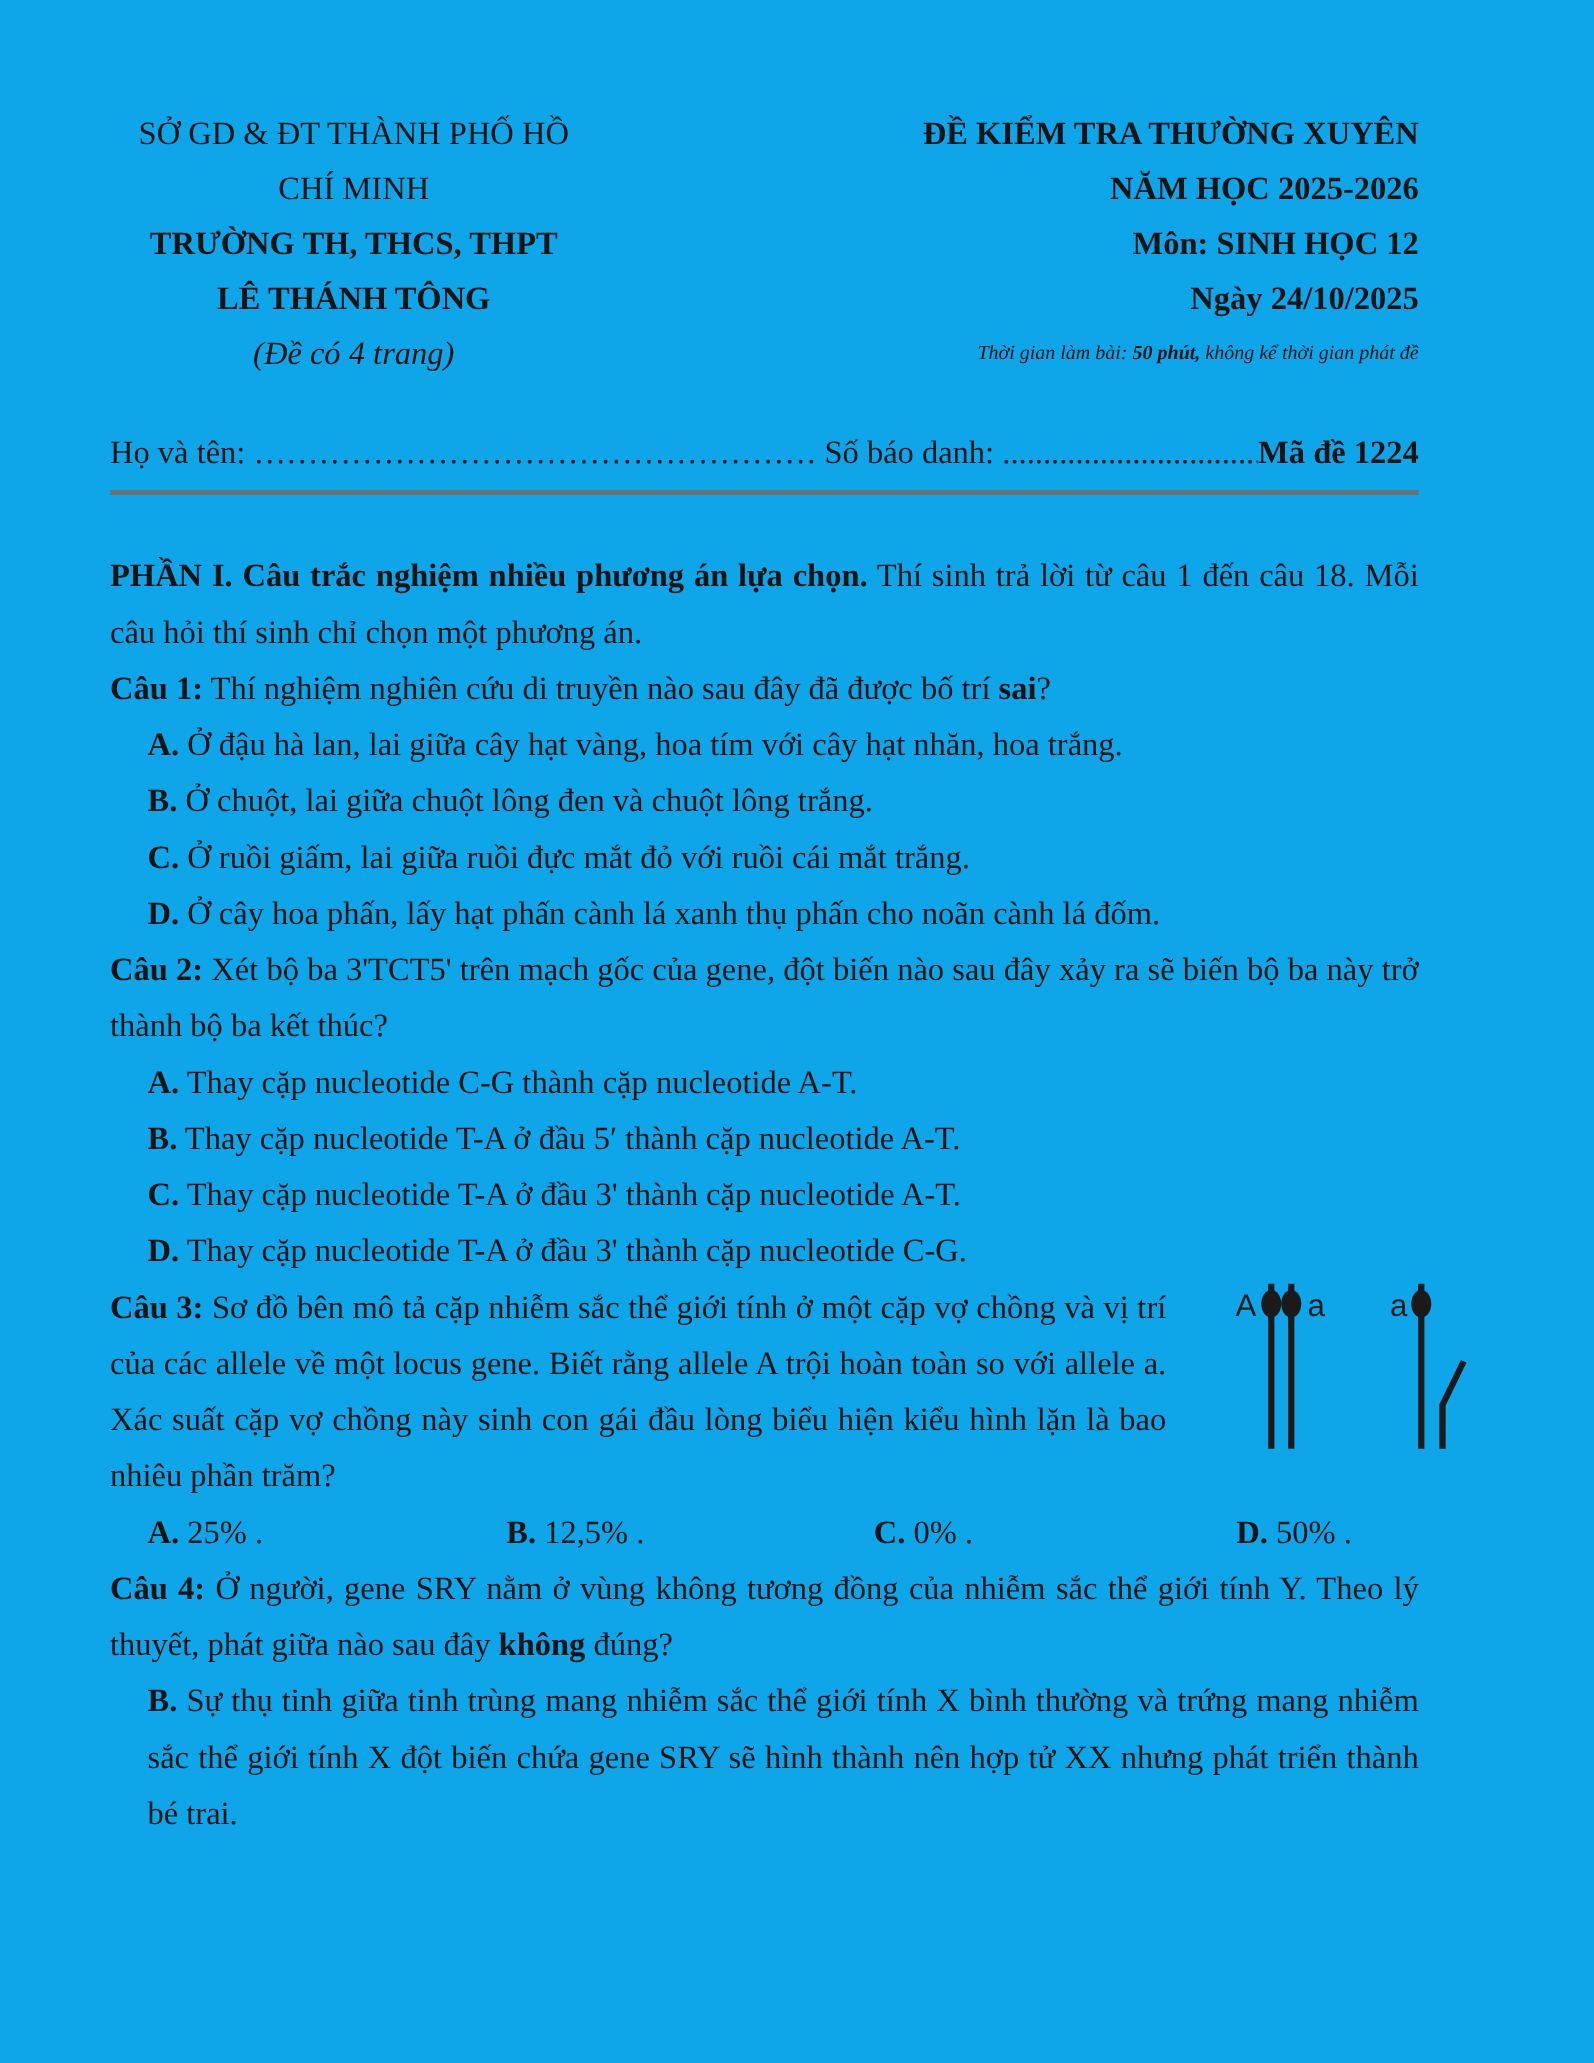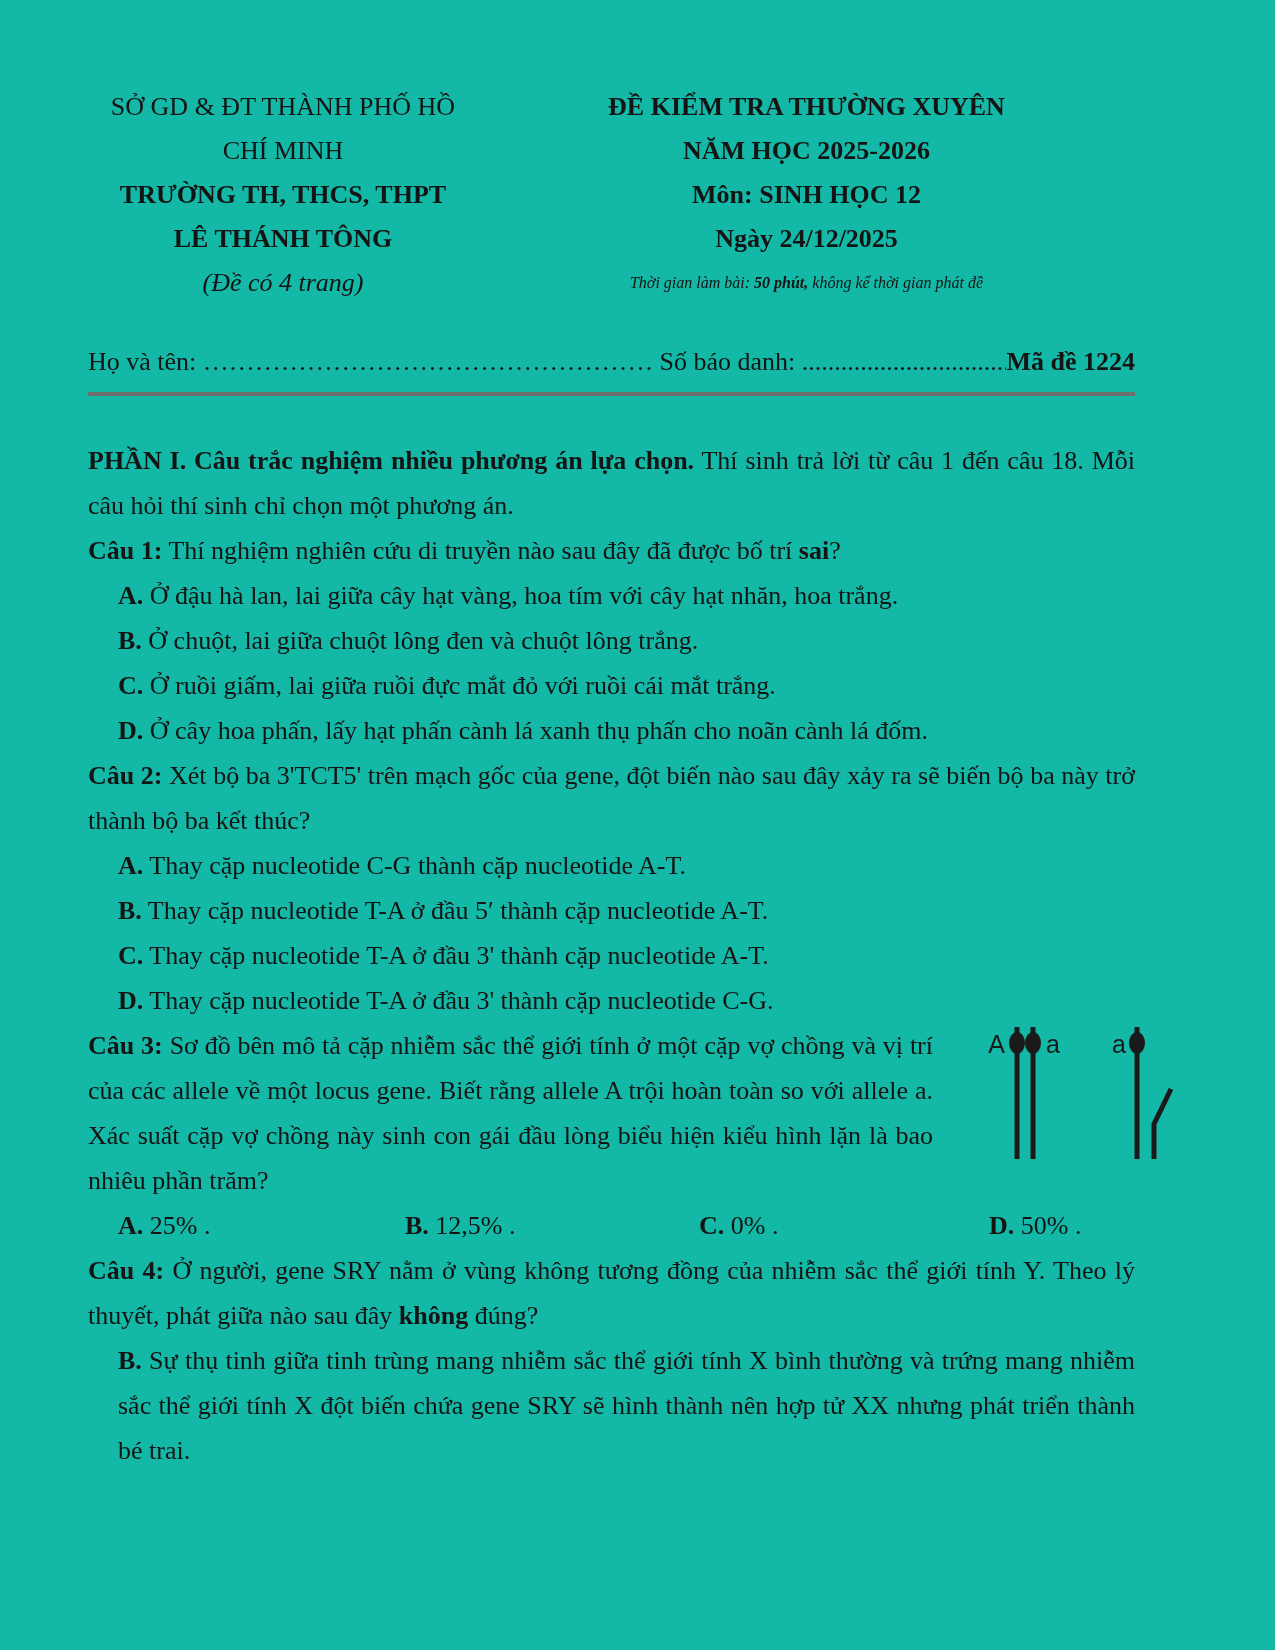--- a/index.html
+++ b/index.html
@@ -1,34 +1,34 @@
 <!DOCTYPE html>
 <html lang="vi"><head>
 <meta charset="utf-8">
 <style>
   html,body { margin:0; padding:0; background:#e8e8e8; }
   .page {
     position:relative;
     width:1275px; height:1650px;
     margin:0 auto;
-    background:#14b8a6;
+    background:#0ea5e9;
     box-sizing:border-box;
     padding:85px 140px 0 88px;
     overflow:hidden;
     font-family:"Liberation Serif","DejaVu Serif",serif;
     font-size:26px; line-height:45px;
     color:#141414;
   }
   .b { font-weight:bold; }
   .i { font-style:italic; }
 
   
   .exam-header { display:flex; line-height:44px; }
   .hdr-left  { width:390px; text-align:center; }
-  .hdr-right { flex:1; text-align:center; }
+  .hdr-right { flex:1; text-align:right; }
   .hdr-right .dur { font-size:16px; }
 
   
   .student-line { margin-top:34px; display:flex; align-items:baseline; }
   .student-line span { white-space:pre; }
   .dots { overflow:hidden; }
   .dots1 { flex:2.2 1 0; }
   .dots2 { flex:1 1 0; }
   .lbl, .code { flex:0 0 auto;text-align:right; }
 
@@ -63,21 +63,21 @@
     <div class="hdr-left">
       <div>SỞ GD &amp; ĐT THÀNH PHỐ HỒ CHÍ MINH</div>
       <div class="b">TRƯỜNG TH, THCS, THPT</div>
       <div class="b">LÊ THÁNH TÔNG</div>
       <div class="i">(Đề có 4 trang)</div>
     </div>
     <div class="hdr-right">
       <div class="b">ĐỀ KIỂM TRA THƯỜNG XUYÊN</div>
       <div class="b">NĂM HỌC 2025-2026</div>
       <div class="b">Môn: SINH HỌC 12</div>
-      <div class="b">Ngày 24/12/2025</div>
+      <div class="b">Ngày 24/10/2025</div>
       <div class="i dur">
         <span>Thời gian làm bài: </span><span class="b">50 phút,</span><span> không kể thời gian phát đề</span>
       </div>
     </div>
   </header>
 
   <div class="student-line">
     <span class="lbl">Họ và tên: </span>
       <span class="dots dots1">……………………………………………………………..</span>
       <span class="lbl"> Số báo danh: </span>

